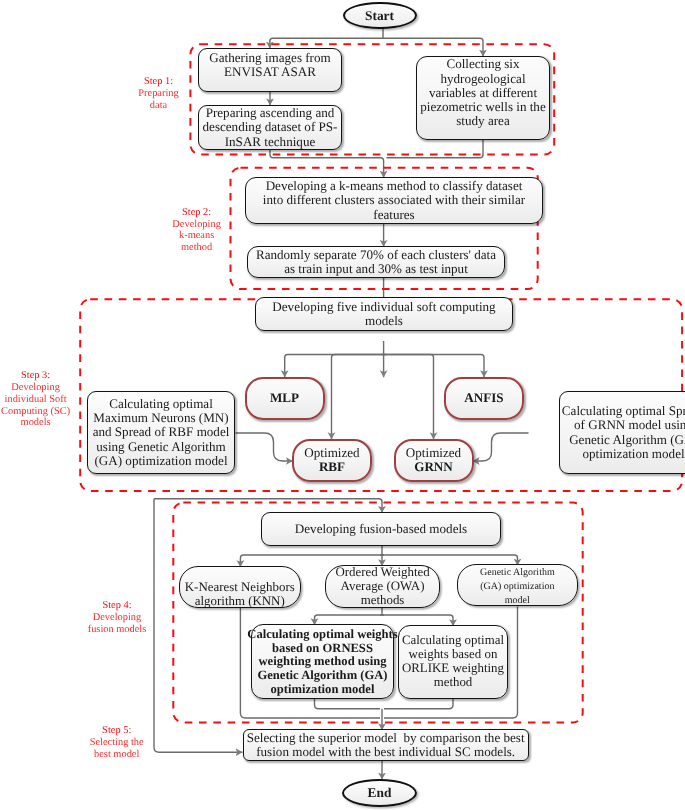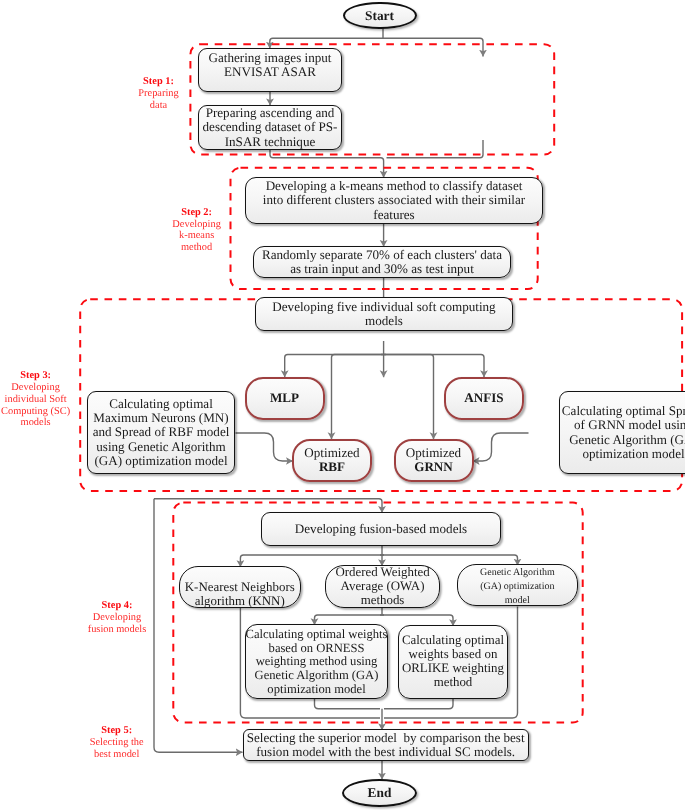--- a/index.html
+++ b/index.html
@@ -21,21 +21,21 @@
   .node.bold{font-weight:bold;}
   .node span.bold{font-weight:bold;}
   .term{position:absolute;box-sizing:border-box;
         display:flex;align-items:center;justify-content:center;
         font-weight:bold;font-size:13.4px;color:#1a1a1a;
         background:linear-gradient(180deg,#fcfcfc 0%,#f5f5f5 50%,#ebebeb 100%);
         border:2px solid #101010;border-radius:50%;
         box-shadow:1.6px 1.6px 2.2px rgba(0,0,0,0.30);}
   .steplabel{position:absolute;text-align:center;color:#fd2b2b;
              font-size:10.4px;line-height:11.8px;white-space:pre-line;}
-  .steplabel b{font-weight:bold;color:#fb0a10;}
+  .steplabel b{font-weight:normal;color:#fb0a10;}
 </style>
 </head>
 <body>
 
 <div id="chart">
 
   <svg id="wires" viewBox="0 0 685 810">
     <defs>
       <marker id="ah" markerWidth="12" markerHeight="12" refX="6.85" refY="4" orient="auto" markerUnits="userSpaceOnUse">
         <path d="M0,0.1 L6.9,4 L0,7.9 L1.55,4 Z" fill="#7d7d7d"></path>
@@ -76,34 +76,41 @@
       </g>
     <g id="dashboxes" fill="none" stroke="#fb0a10" stroke-width="2" stroke-dasharray="7.6 6.7">
         <rect x="190.4" y="44.2" width="363.8" height="110.4" rx="10"></rect>
         <rect x="230.5" y="167.8" width="307.2" height="121.2" rx="10"></rect>
         <rect x="80.2" y="299.2" width="601.9" height="191.8" rx="10"></rect>
         <rect x="173.3" y="502.6" width="409.4" height="220" rx="10"></rect>
       </g>
   </svg>
 
 <div class="node" style="left: 198px; top: 48px; width: 144px; height: 44px; border-radius: 9px; padding-bottom: 10px; padding-top: 0px;">
-      <span>Gathering images input
+      <span>Gathering images from
 ENVISAT ASAR</span>
     </div>
     <div class="node" style="left: 198px; top: 105px; width: 144px; height: 45px; border-radius: 9px; padding-bottom: 0px; padding-top: 0px;">
       <span>Preparing ascending and
 descending dataset of PS-
 InSAR technique</span>
     </div>
+    <div class="node" style="left: 416px; top: 56px; width: 134px; height: 84px; border-radius: 11px; padding-bottom: 10px; padding-top: 0px;">
+      <span>Collecting six
+hydrogeological
+variables at different
+piezometric wells in the
+study area</span>
+    </div>
     <div class="node" style="left: 245px; top: 177px; width: 298px; height: 47px; border-radius: 11px; padding-bottom: 0px; padding-top: 0px;">
       <span>Developing a k-means method to classify dataset
 into different clusters associated with their similar
 features</span>
     </div>
-    <div class="node" style="left: 253px; top: 246px; width: 258px; height: 32px; border-radius: 11px; padding-bottom: 0px; padding-top: 0px;">
+    <div class="node" style="left: 247px; top: 246px; width: 258px; height: 32px; border-radius: 11px; padding-bottom: 0px; padding-top: 0px;">
       <span>Randomly separate 70% of each clusters' data
 as train input and 30% as test input</span>
     </div>
     <div class="node" style="left: 255px; top: 297px; width: 258px; height: 34px; border-radius: 9px; padding-bottom: 0px; padding-top: 0px;">
       <span>Developing five individual soft computing
 models</span>
     </div>
     <div class="node maroon bold" style="left: 244.5px; top: 376.5px; width: 80px; height: 43px; border-radius: 18px; padding-bottom: 0px; padding-top: 0px;">
       <span>MLP</span>
     </div>
@@ -141,21 +148,21 @@
     <div class="node" style="left: 325.3px; top: 565.3px; width: 114.5px; height: 42.4px; border-radius: 19px; padding-bottom: 4px; padding-top: 3px; font-size: 12.9px; line-height: 14px;">
       <span>Ordered Weighted
 Average (OWA)
 methods</span>
     </div>
     <div class="node" style="left: 456.6px; top: 563.8px; width: 121.5px; height: 42.7px; border-radius: 19px; padding-bottom: 0px; padding-top: 3px; font-size: 10px; line-height: 14px;">
       <span>Genetic Algorithm
 (GA) optimization
 model</span>
     </div>
-    <div class="node" style="left: 245px; top: 623.7px; width: 143px; height: 75px; border-radius: 12px; padding-bottom: 0px; padding-top: 2px; font-size: 12.6px; line-height: 13.75px;">
+    <div class="node" style="left: 251px; top: 623.7px; width: 143px; height: 75px; border-radius: 12px; padding-bottom: 0px; padding-top: 2px; font-size: 12.6px; line-height: 13.75px; font-weight: bold;">
       <span>Calculating optimal weights
 based on ORNESS
 weighting method using
 Genetic Algorithm (GA)
 optimization model</span>
     </div>
     <div class="node" style="left: 397.7px; top: 624.8px; width: 110.6px; height: 74px; border-radius: 12px; padding-bottom: 0px; padding-top: 0px; font-size: 12.9px; line-height: 13.8px;">
       <span>Calculating optimal
 weights based on
 ORLIKE weighting

